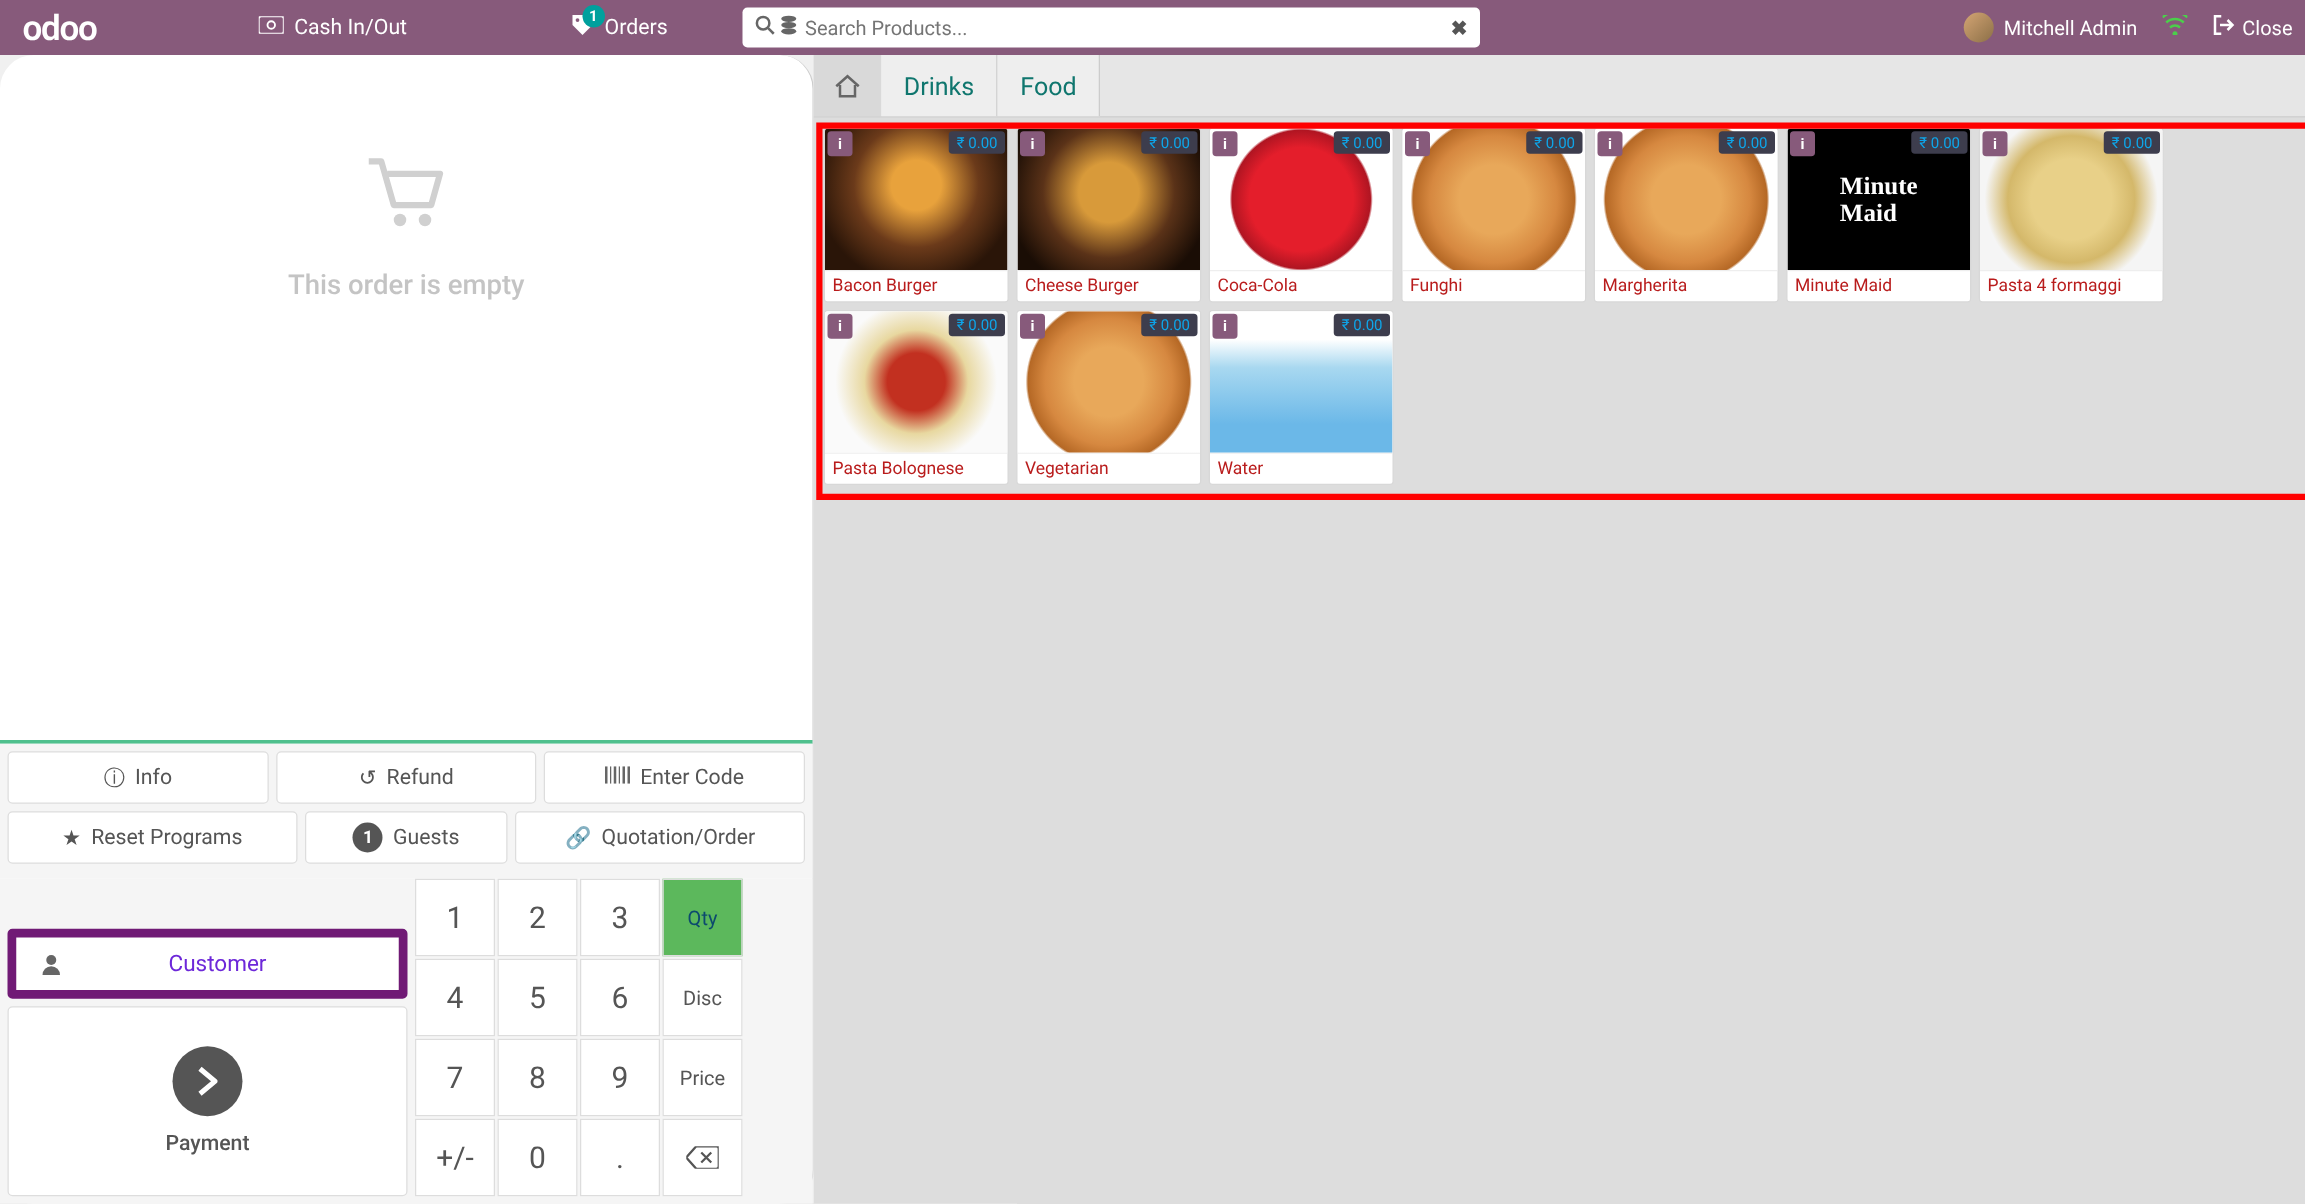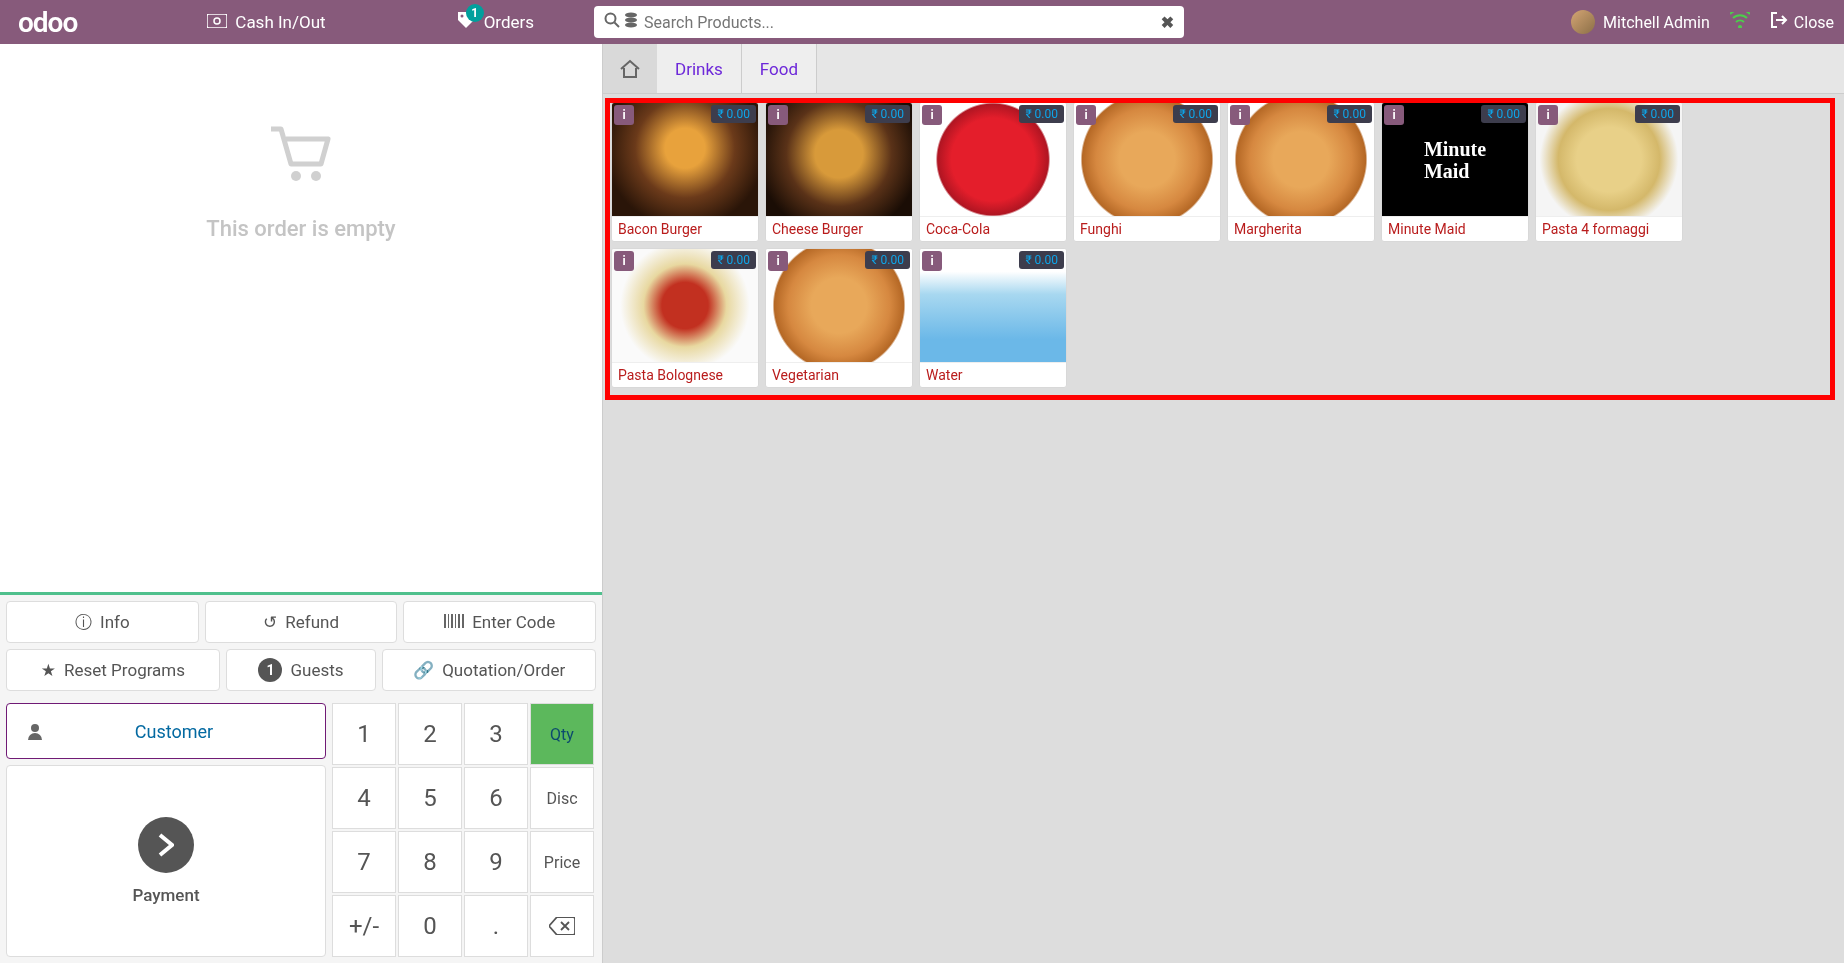--- a/index.html
+++ b/index.html
@@ -17,57 +17,57 @@
 .db-icon { color: #666; margin-right: 6px; }
 .clear-icon { color: #555; font-weight: bold; cursor: pointer; }
 .topbar-right { margin-left: auto; display: flex; align-items: center; gap: 20px; }
 .user { display: flex; align-items: center; gap: 8px; font-size: 16px; }
 .avatar { width: 24px; height: 24px; border-radius: 50%; background: linear-gradient(135deg,#d4a574,#8b6f47); }
 .wifi-icon { color: #4bcf4b; }
 .close-btn { display: flex; align-items: center; gap: 6px; font-size: 16px; cursor: pointer; }
 
 
 .main { display: flex; height: calc(100% - 44px); }
-.left-panel { width: 603px; background: #fff; display: flex; flex-direction: column; border-right: 1px solid #ccc; }
+.left-panel { width: 651px; background: #fff; display: flex; flex-direction: column; border-right: 1px solid #ccc; border-radius: 27px; }
 .right-panel { flex: 1; background: #ddd; display: flex; flex-direction: column; }
 
 
 .cart-area { flex: 1; display: flex; flex-direction: column; align-items: center; justify-content: flex-start; padding-top: 80px; color: #c4c4c4; }
 .cart-icon { font-size: 64px; margin-bottom: 16px; }
 .cart-text { font-size: 22px; font-weight: 500; }
 
 
 .green-line { height: 3px; background: #4fc08d; width: 100%; }
 
 
 .actions-wrap { background: #f5f5f5; padding: 6px; }
 .actions-row { display: flex; gap: 6px; margin-bottom: 6px; }
 .action-btn { flex: 1; height: 42px; background: #fff; border: 1px solid #ddd; border-radius: 4px; display: flex; align-items: center; justify-content: center; gap: 8px; font-size: 17px; color: #555; cursor: pointer; }
 .action-btn.guests .count { background: #555; color: #fff; border-radius: 50%; width: 24px; height: 24px; display: flex; align-items: center; justify-content: center; font-size: 14px; font-weight: bold; }
 
 
 .bottom-grid { display: flex; background: #f5f5f5; padding: 0 6px 6px; gap: 6px; }
 .customer-col { width: 320px; display: flex; flex-direction: column; gap: 6px; }
-.customer-btn { height: 56px; background: #fff; border: 1px solid #701a75; border-radius: 4px; display: flex; align-items: center; font-size: 18px; color: #0369a1; cursor: pointer; }
+.customer-btn { height: 56px; background: #fff; border: 7px solid #701a75; border-radius: 4px; display: flex; align-items: center; font-size: 18px; color: #6d28d9; cursor: pointer; margin-top: 40px; }
 .customer-btn .icon { width: 56px; display: flex; justify-content: center; color: #666; }
 .customer-btn .label { flex: 1; text-align: center; padding-right: 40px; }
 .payment-btn { flex: 1; background: #fff; border: 1px solid #ddd; border-radius: 4px; display: flex; flex-direction: column; align-items: center; justify-content: center; gap: 12px; cursor: pointer; }
 .payment-circle { width: 56px; height: 56px; background: #555; border-radius: 50%; display: flex; align-items: center; justify-content: center; color: #fff; font-size: 26px; }
 .payment-label { font-size: 17px; color: #555; font-weight: 500; }
 
 .numpad { display: grid; grid-template-columns: repeat(4, 64px); grid-template-rows: repeat(4, 62px); gap: 2px; }
 .num-btn { background: #fff; border: 1px solid #ddd; display: flex; align-items: center; justify-content: center; font-size: 24px; color: #555; cursor: pointer; }
 .num-btn.mode { font-size: 16px; }
 .num-btn.qty { background: #5cb85c; color: #0c4a6e; }
 .num-btn.backspace { font-size: 22px; }
 
 
 .cat-bar { height: 50px; background: #e6e6e6; display: flex; align-items: stretch; border-bottom: 1px solid #ccc; }
 .cat-home { width: 54px; display: flex; align-items: center; justify-content: center; font-size: 20px; color: #666; cursor: pointer; background: #d9d9d9; }
-.cat-tab { padding: 4px 18px; display: flex; align-items: center; font-size: 17px; color: #6d28d9; cursor: pointer; border-right: 1px solid #ccc; background: #eee; }
+.cat-tab { padding: 4px 18px; display: flex; align-items: center; font-size: 20px; color: #0f766e; cursor: pointer; border-right: 1px solid #ccc; background: #eee; }
 .cat-tab:first-of-type { border-left: 1px solid #ccc; }
 
 
 .product-area { flex: 1; padding: 8px; position: relative; }
 .highlight-box { position: absolute; border: 5px solid red; pointer-events: none; }
 .product-grid { display: flex; flex-wrap: wrap; gap: 6px; }
 .product { width: 148px; height: 140px; background: #fff; border: 1px solid #d8d8d8; border-radius: 3px; cursor: pointer; position: relative; overflow: hidden; display: flex; flex-direction: column; }
 .product-img { flex: 1; position: relative; display: flex; align-items: center; justify-content: center; }
 .product-img .placeholder { width: 100%; height: 100%; }
 .info-icon { position: absolute; top: 2px; left: 2px; width: 20px; height: 20px; background: #875a7b; color: #fff; border-radius: 3px; display: flex; align-items: center; justify-content: center; font-size: 12px; font-weight: bold; }

